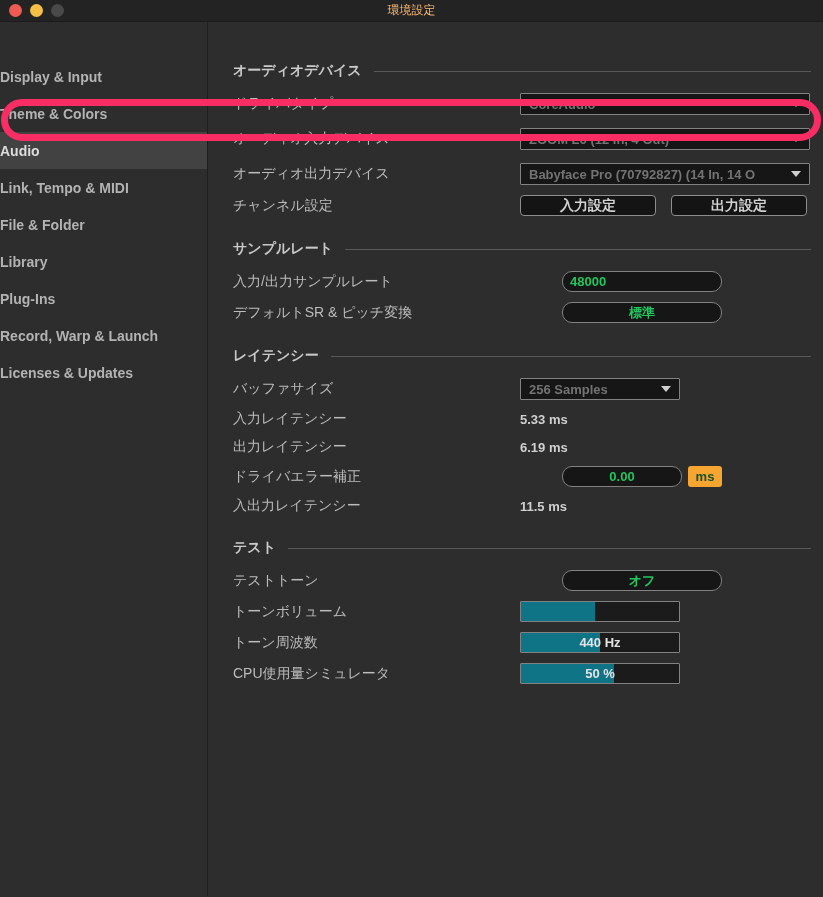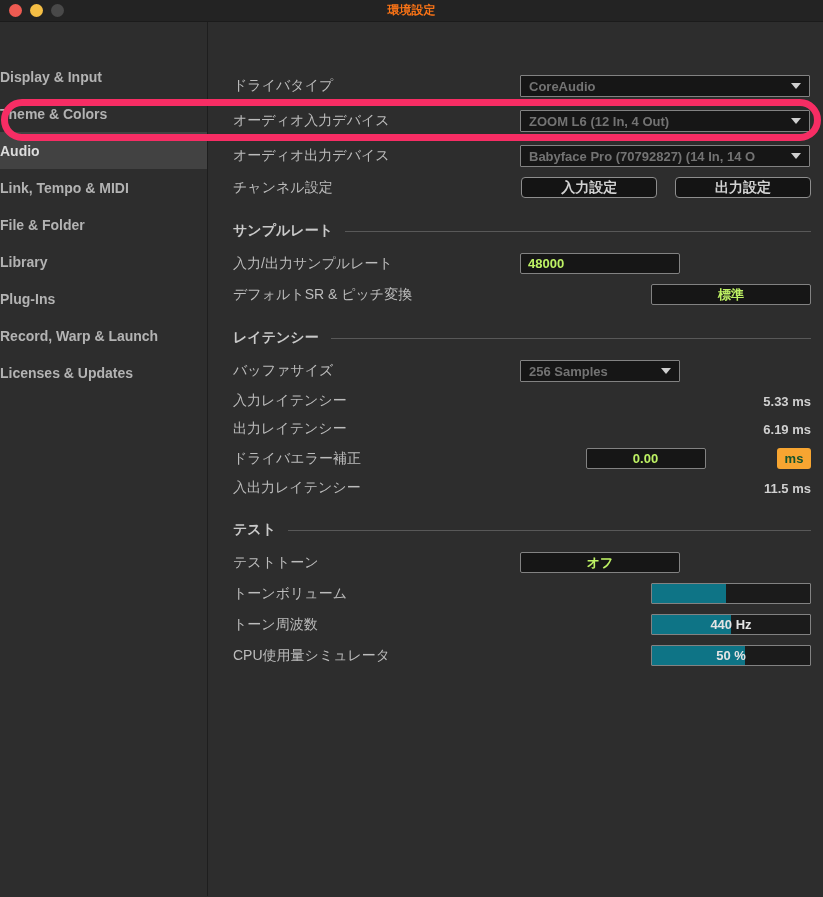--- a/index.html
+++ b/index.html
@@ -9,21 +9,21 @@
   .window {
     position:relative; width:823px; height:897px;
     background:#2d2d2d; overflow:hidden;
   }
 
   
   .titlebar {
     height:22px; background:#232323; border-bottom:1px solid #1b1b1b;
     display:flex; align-items:center; justify-content:center; position:relative;
   }
-  .titlebar .title { color:#f97316; font-size:12px; font-weight:bold; }
+  .titlebar .title { color:#fdba74; font-size:12px; font-weight:normal; }
   .traffic { position:absolute; left:9px; top:0; height:100%; display:flex; align-items:center; gap:8px; }
   .light { width:13px; height:13px; border-radius:50%; }
   .light.close { background:#ee5b52; }
   .light.min   { background:#f5bf45; }
   .light.zoom  { background:#494949; }
 
   
   .body { display:flex; height:874px; }
   .sidebar { width:208px; flex:none; border-right:1px solid #1e1e1e; padding-top:36px; }
   .side-item {
@@ -35,21 +35,21 @@
   .main { flex:1; padding:40px 12px 0 25px; }
 
   
   .hdr { display:flex; align-items:center; margin-top:24px; }
   .hdr:first-child { margin-top:0; }
   .hdr .hdr-text { color:#c9c9c9; font-size:14px; font-weight:bold; white-space:nowrap; }
   .hdr .line { flex:1; height:1px; background:#585858; margin-left:12px; }
 
   
   .row { display:flex; align-items:center; margin-top:13px; }
-  .row.tight { margin-top:10px;justify-content:space-between; }
+  .row.tight { margin-top:10px; }
   .label { width:287px; flex:none; color:#bcbcbc; font-size:14px; }
 
   
   .dropdown {
     width:290px; height:22px; background:#161616; border:1px solid #828282;
     border-radius:1px; display:flex; align-items:center; padding:0 8px;
     color:#737373; font-size:13px; font-weight:bold; cursor:default;
   }
   .dropdown .val { flex:1; overflow:hidden; white-space:nowrap; }
   .arrow-down {
@@ -61,22 +61,22 @@
 
   .pill-btn {
     width:136px; height:21px; border-radius:4px; background:#141414;
     border:1px solid #8e8e8e; color:#d2d2d2; font-size:14px; font-weight:bold;
     display:flex; align-items:center; justify-content:center; cursor:default;
   }
   .pill-gap { width:15px; flex:none; }
 
   .field {
     width:160px; height:21px; background:#161616; border:1px solid #828282;
-    border-radius:2px; color:#bef264; font-size:13px; font-weight:bold;
-    display:flex; align-items:center; padding:0 7px;
+    border-radius:10px; color:#22c55e; font-size:13px; font-weight:bold;
+    display:flex; align-items:center; padding:0 7px;margin-left:42px;
   }
   .field.centered { justify-content:center; padding:0; }
   .field.num { width:120px; justify-content:center; padding:0; }
 
   .unit-toggle {
     width:34px; height:21px; margin-left:6px; background:#f7a531; border-radius:3px;
     color:#14532d; font-size:13px; font-weight:bold;
     display:flex; align-items:center; justify-content:center; cursor:default;
   }
 
@@ -122,20 +122,24 @@
       <div class="side-item">Link, Tempo &amp; MIDI</div>
       <div class="side-item">File &amp; Folder</div>
       <div class="side-item">Library</div>
       <div class="side-item">Plug-Ins</div>
       <div class="side-item">Record, Warp &amp; Launch</div>
       <div class="side-item">Licenses &amp; Updates</div>
     </div>
 
     <div class="main">
 
+      <div class="hdr">
+        <span class="hdr-text">オーディオデバイス</span>
+        <span class="line"></span>
+      </div>
 
       <div class="row">
         <span class="label">ドライバタイプ</span>
         <div class="dropdown">
           <span class="val">CoreAudio</span>
           <span class="arrow-down"></span>
         </div>
       </div>
 
       <div class="row">

